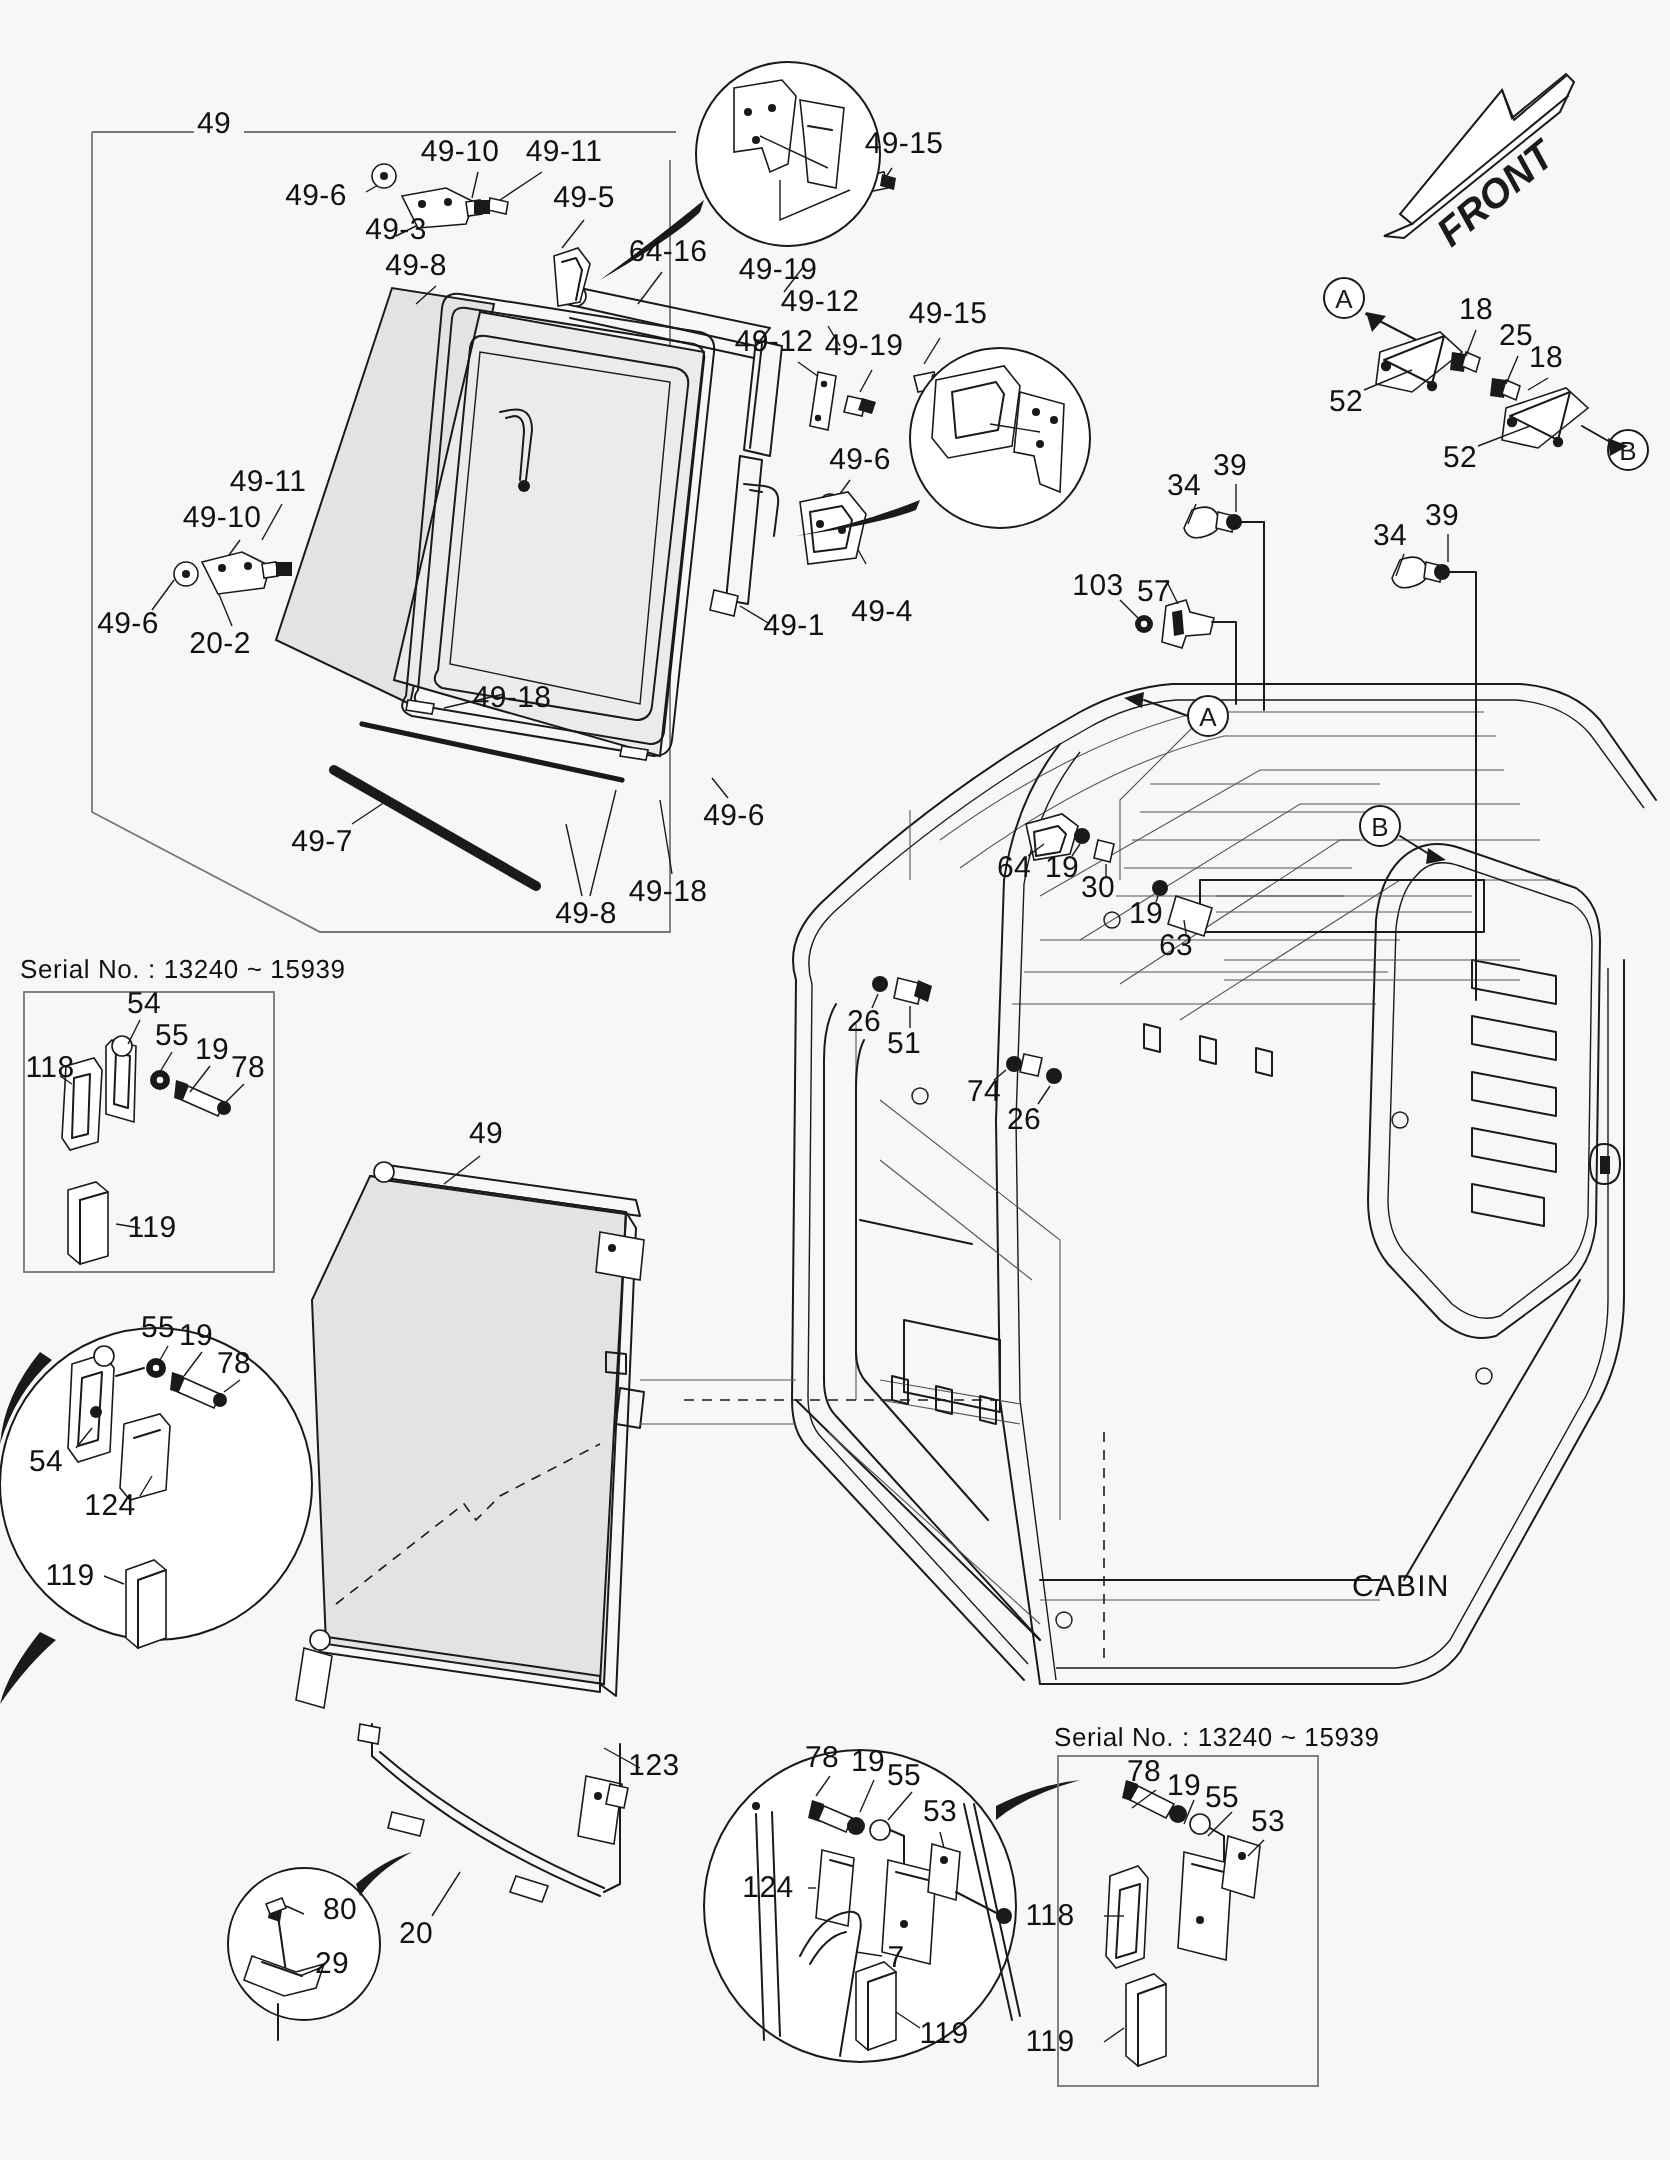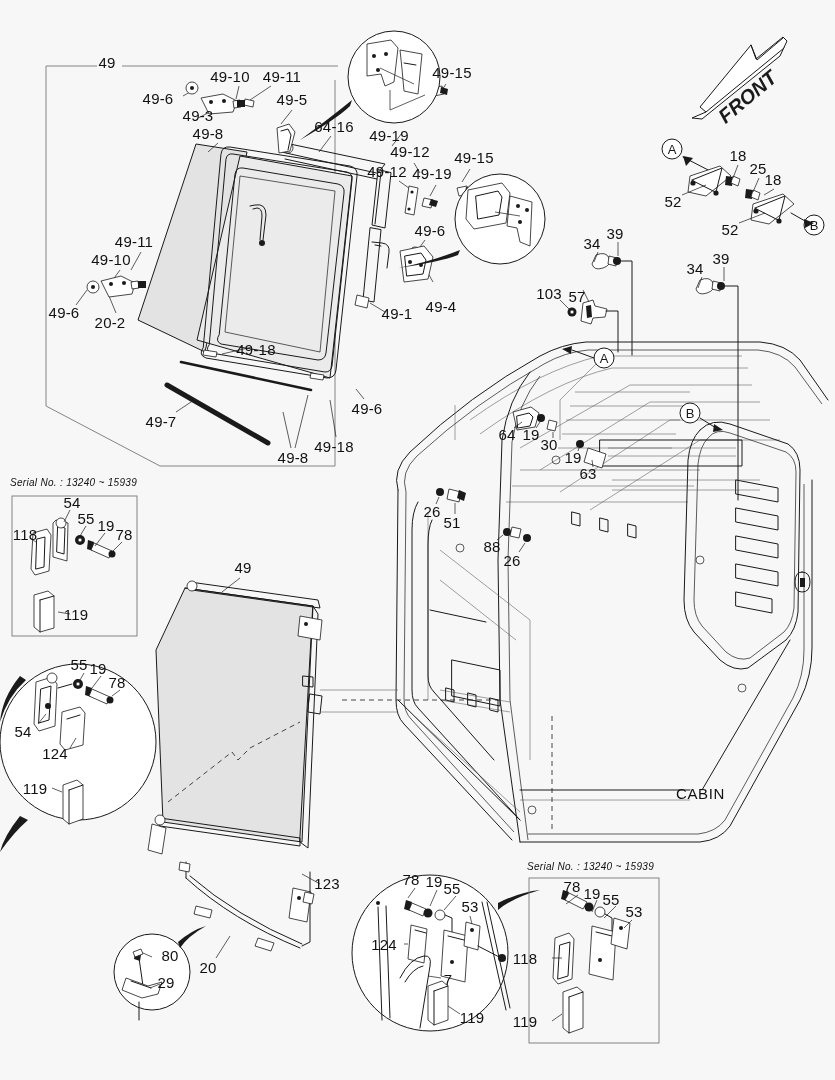--- a/index.html
+++ b/index.html
@@ -18,21 +18,21 @@
   #art{position:absolute;left:0;top:0;width:835px;height:1080px;}
   .lbl{
     position:absolute;
     font-family:"Liberation Sans", sans-serif;
     font-size:15px;
     color:#111;
     white-space:nowrap;
     letter-spacing:0.2px;
     line-height:1;
   }
-  .lbl.ser{font-size:10px;letter-spacing:0.3px;font-style:italic;}
+  .lbl.ser{font-size:13px;letter-spacing:0.3px;}
   .lbl.cab{font-size:15px;letter-spacing:0.6px;}
   .ctr{transform:translate(-50%,-50%);}
 </style>
 </head>
 <body>
 
 <div id="sheet">
 
 <svg id="art" viewBox="0 0 835 1080">
   <defs>
@@ -578,21 +578,21 @@
   <span class="lbl ctr" style="left:773px;top:179px">18</span>
   <span class="lbl ctr" style="left:673px;top:201px">52</span>
   <span class="lbl ctr" style="left:730px;top:229px">52</span>
   <span class="lbl ctr" style="left:507px;top:434px">64</span>
   <span class="lbl ctr" style="left:531px;top:434px">19</span>
   <span class="lbl ctr" style="left:549px;top:444px">30</span>
   <span class="lbl ctr" style="left:573px;top:457px">19</span>
   <span class="lbl ctr" style="left:588px;top:473px">63</span>
   <span class="lbl ctr" style="left:432px;top:511px">26</span>
   <span class="lbl ctr" style="left:452px;top:522px">51</span>
-  <span class="lbl ctr" style="left:492px;top:546px">88</span>
+  <span class="lbl ctr" style="left:492px;top:546px">74</span>
   <span class="lbl ctr" style="left:512px;top:560px">26</span>
   <span class="lbl ctr" style="left:243px;top:567px">49</span>
   <span class="lbl ctr" style="left:327px;top:883px">123</span>
   <span class="lbl ctr" style="left:208px;top:967px">20</span>
   <span class="lbl ctr" style="left:170px;top:955px">80</span>
   <span class="lbl ctr" style="left:166px;top:982px">29</span>
 </div>
 
 <div>
   <span class="lbl ser" style="left:10px;top:478px">Serial No. : 13240 ~ 15939</span>

